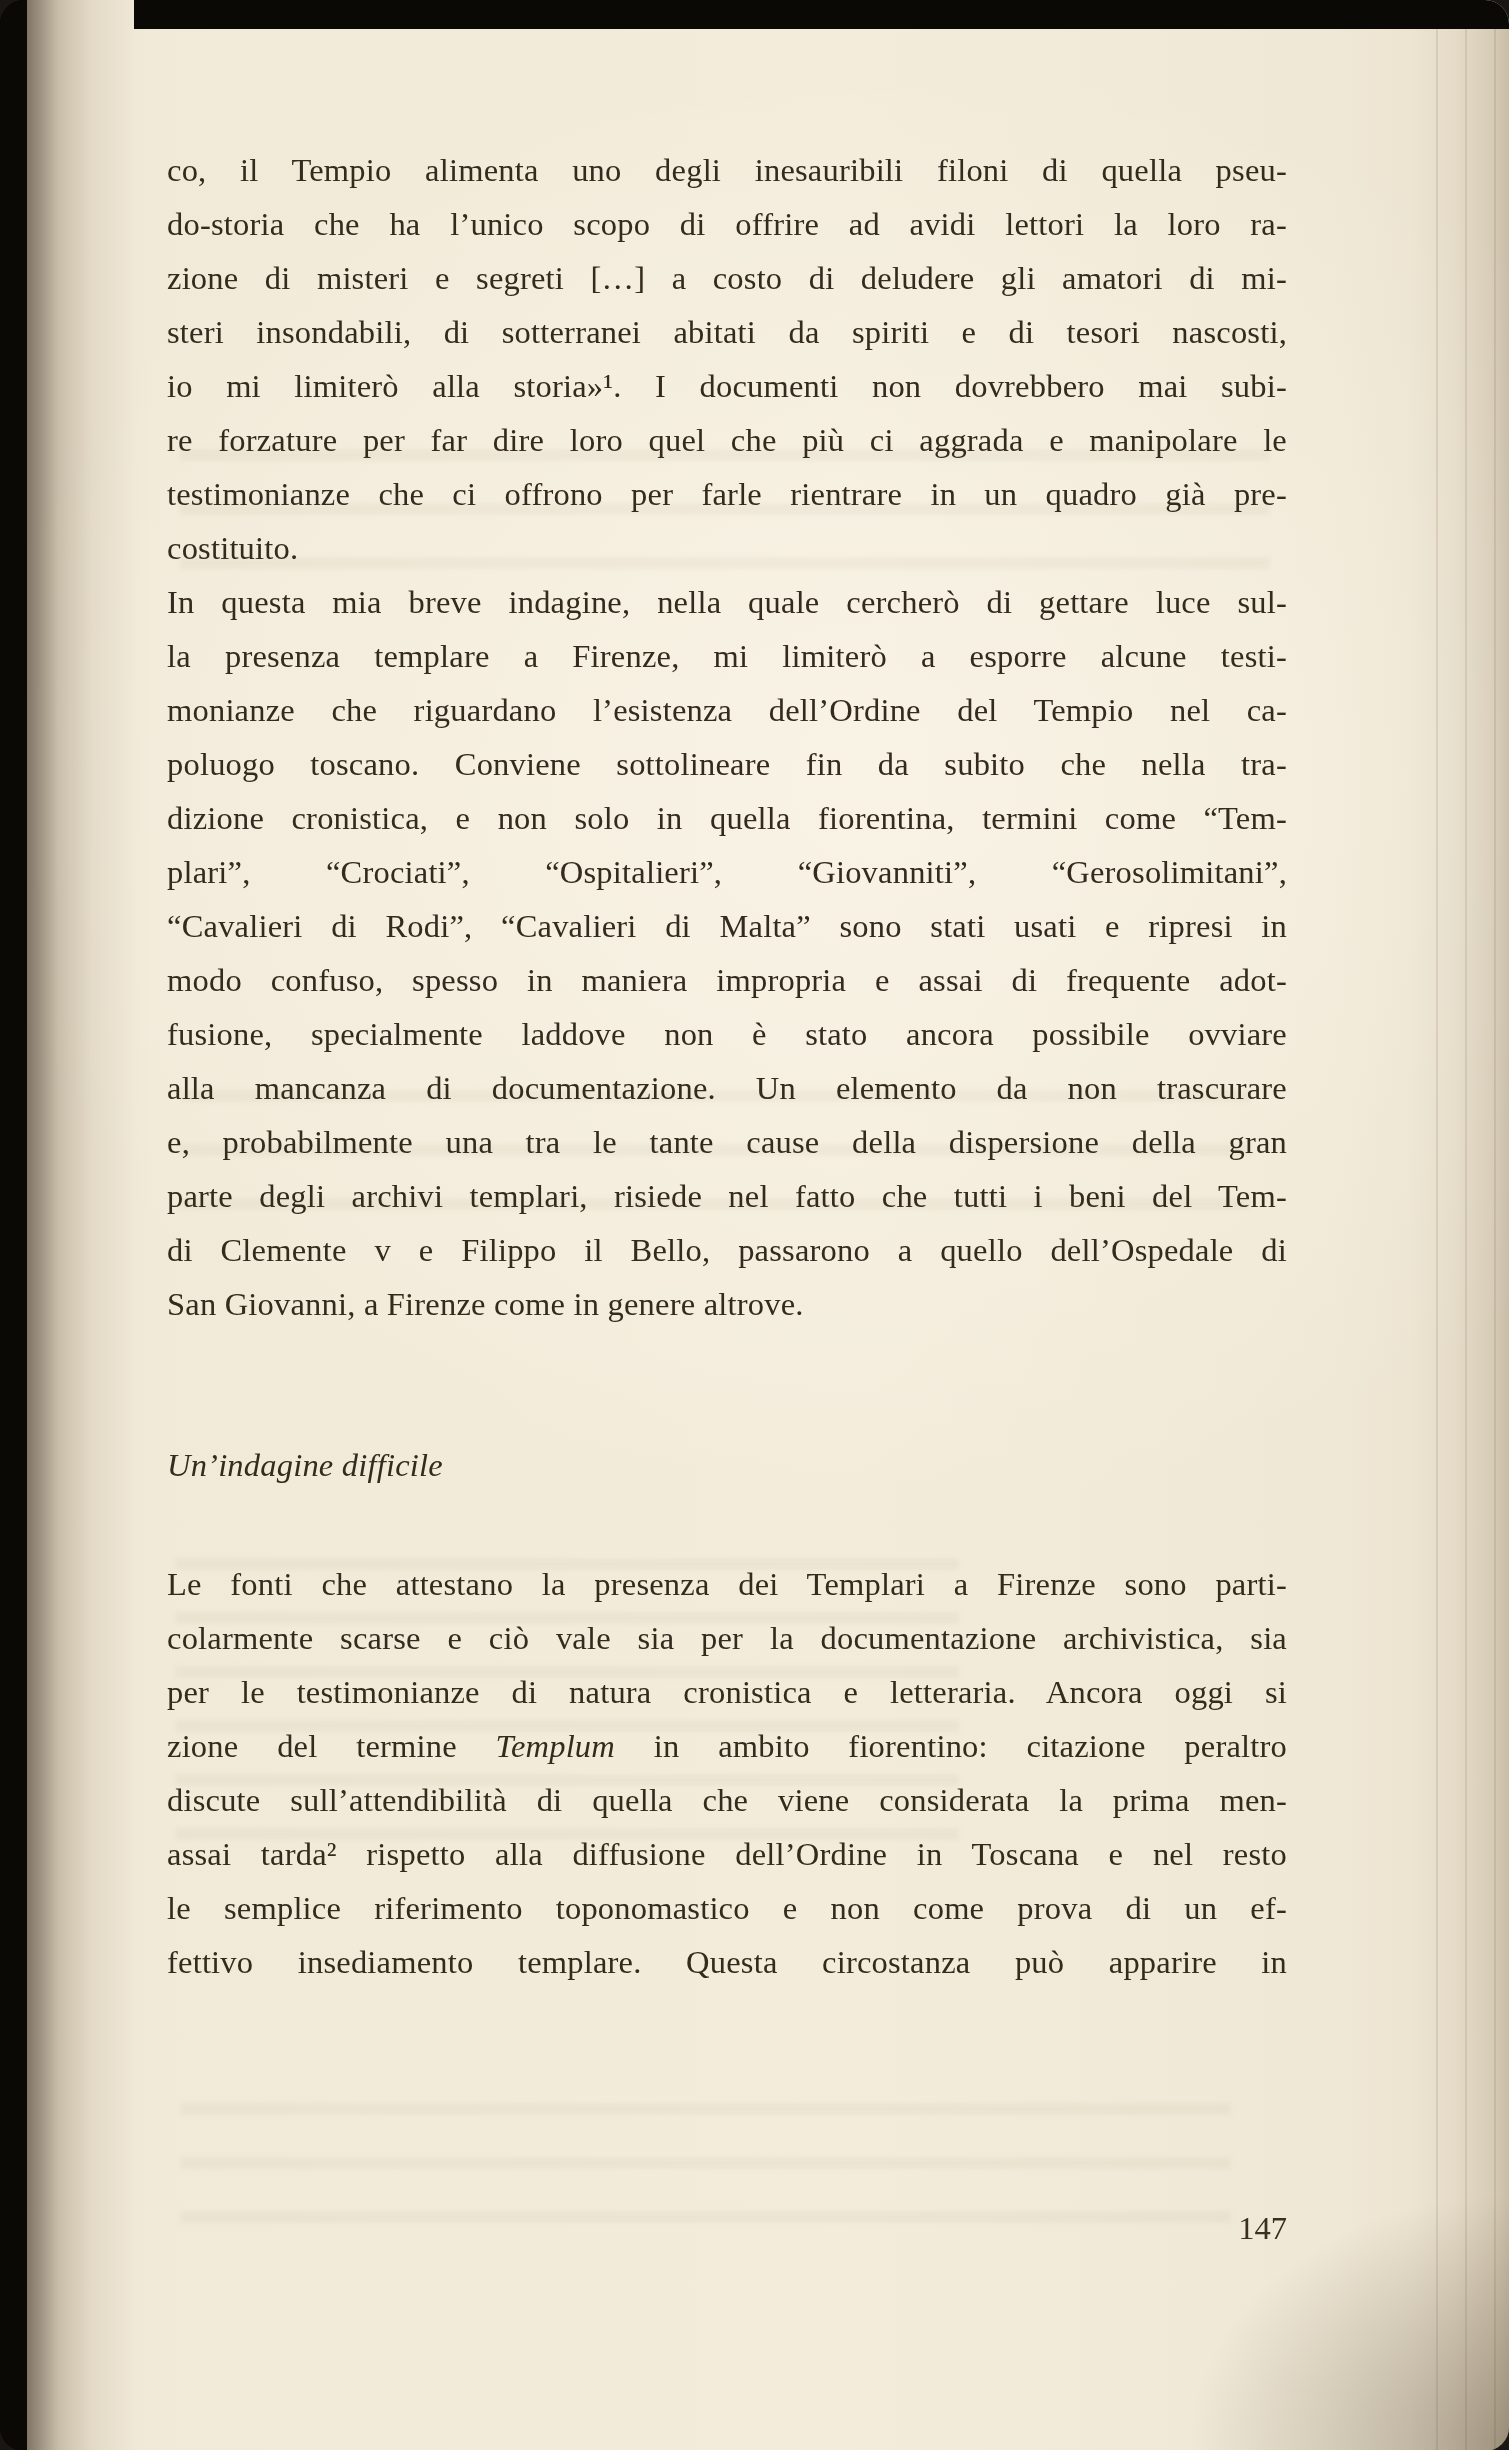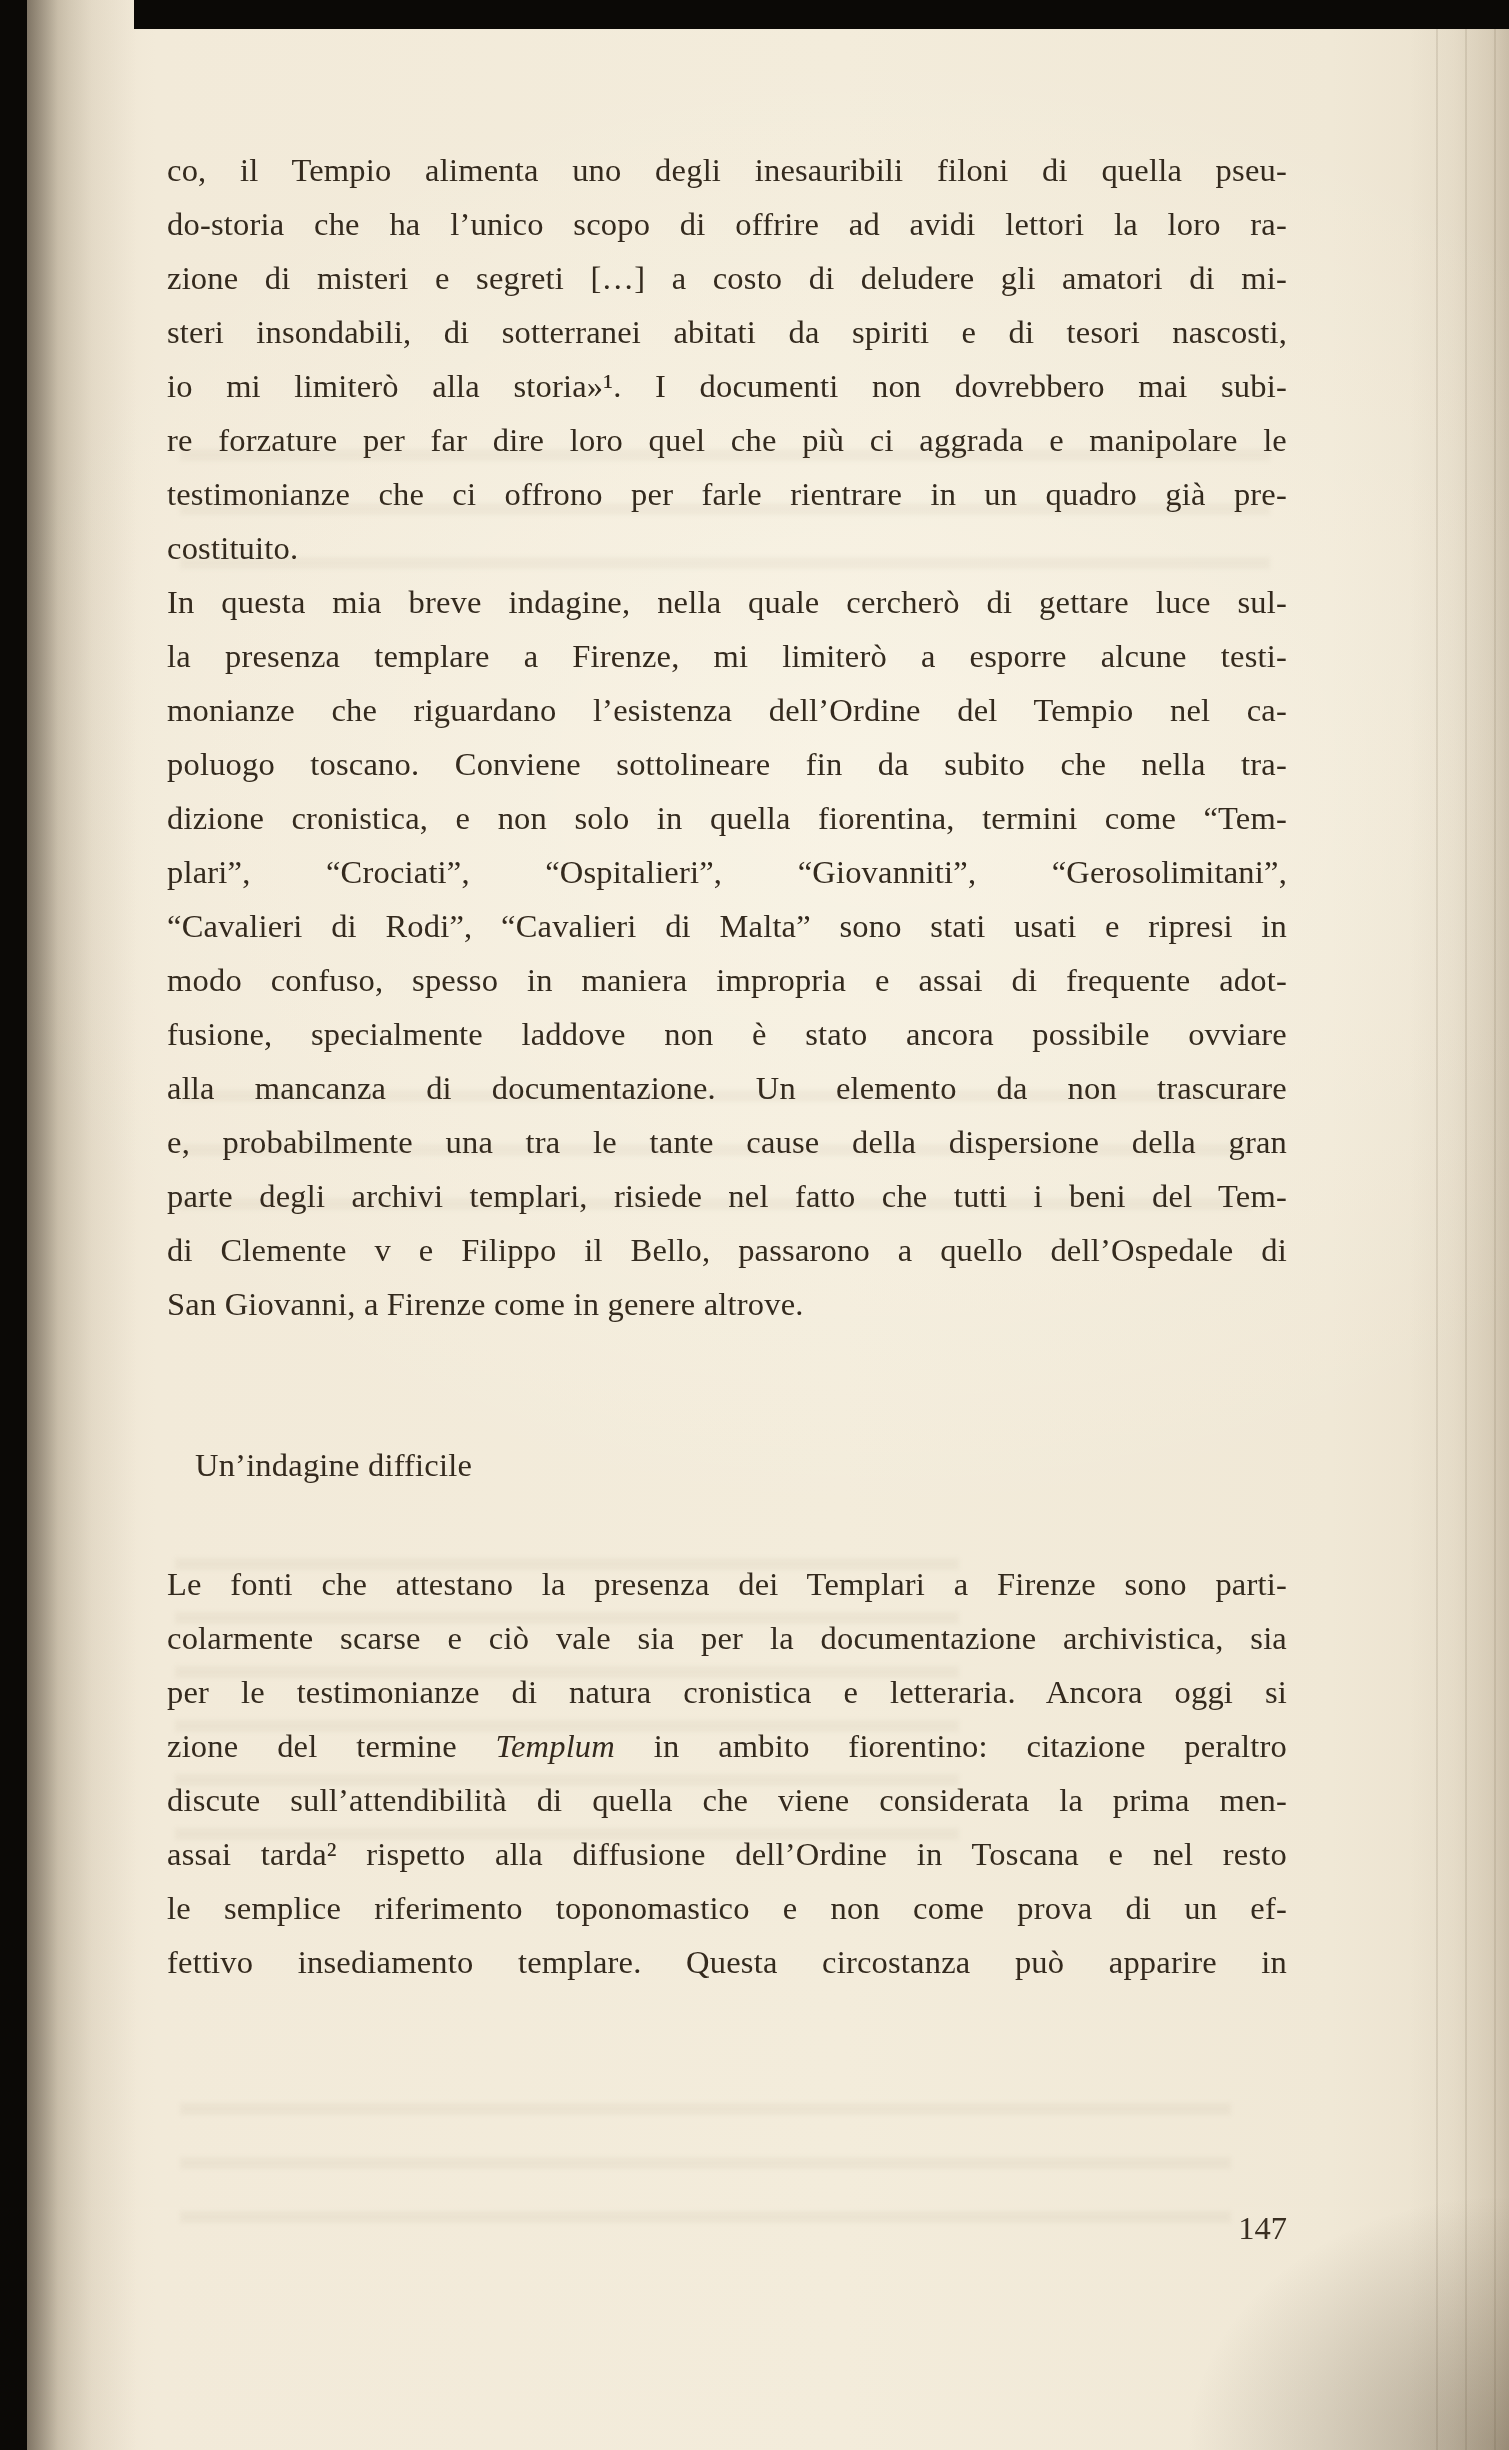--- a/index.html
+++ b/index.html
@@ -3,20 +3,21 @@
 <meta charset="utf-8">
 <style>
   html, body { margin: 0; padding: 0; background: #1a1713; }
   .scan {
     position: relative;
     width: 1509px;
     height: 2451px;
     overflow: hidden;
     background: #0b0906;
     font-family: "Liberation Serif", "DejaVu Serif", serif;
+    border-radius: 24px;
   }
   .paper {
     position: absolute;
     top: 0; left: 27px; right: 0; bottom: 0;
     background:
       radial-gradient(1338px 1051px at 58% 32%, rgba(255,252,242,0.45), rgba(255,252,242,0) 70%),
       linear-gradient(90deg, #ddd3bf 0px, #ece3d0 43px, #f2ead9 129px, #f3ecdb 55%, #f0e8d6 88%, #ebe2cf 96%, #e6dcc8 100%);
   }
   .edge-top {
     position: absolute;
@@ -75,23 +76,23 @@
     color: #342a1e;
     font-size: 32.5px;
     line-height: 54px;
     letter-spacing: 0.2px;
     z-index: 3;
   }
   .paragraph { margin: 0; }
   .line { text-align: justify; text-align-last: justify; }
   .line.para-end { text-align-last: left; }
   .section-heading {
+    font-style: italic;
     margin-top: 107px;
     margin-bottom: 65px;
-    margin-left: 28px;
   }
   .page-number {
     position: absolute;
     left: 140px; top: 2210px;
     width: 1120px;
     text-align: right;
     font-size: 32.5px;
     color: #3a2f22;
     z-index: 3;
   }

